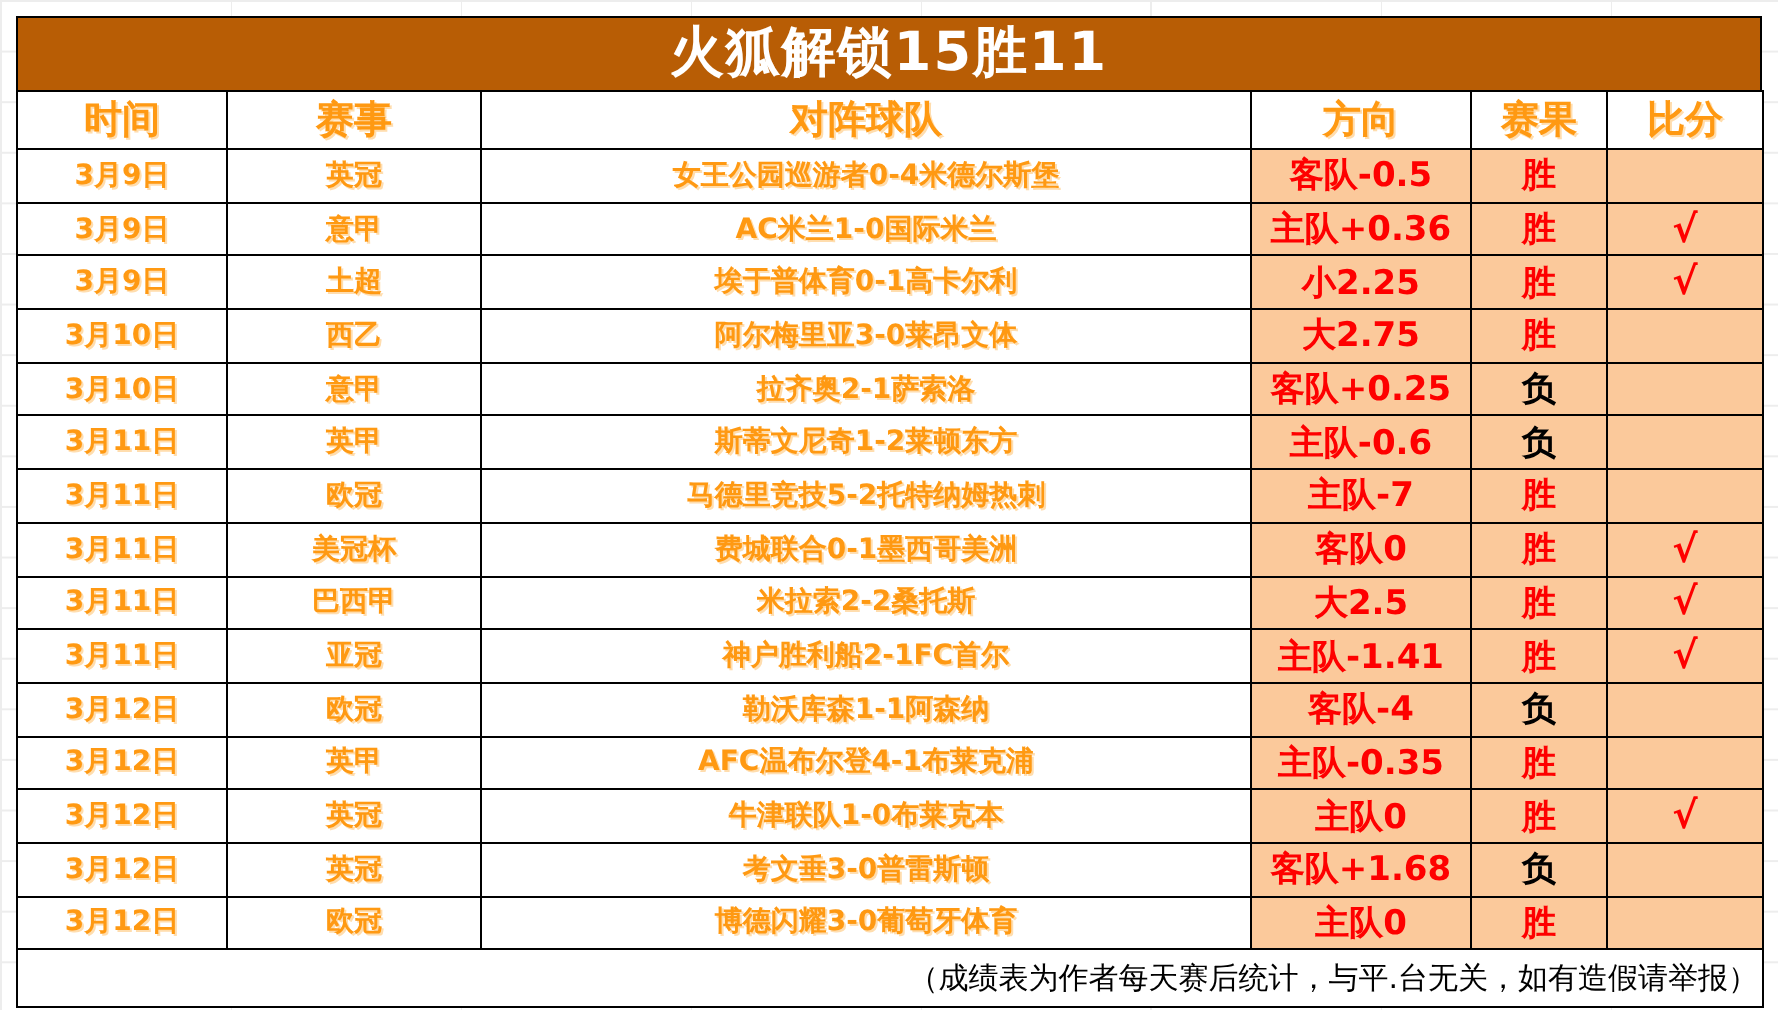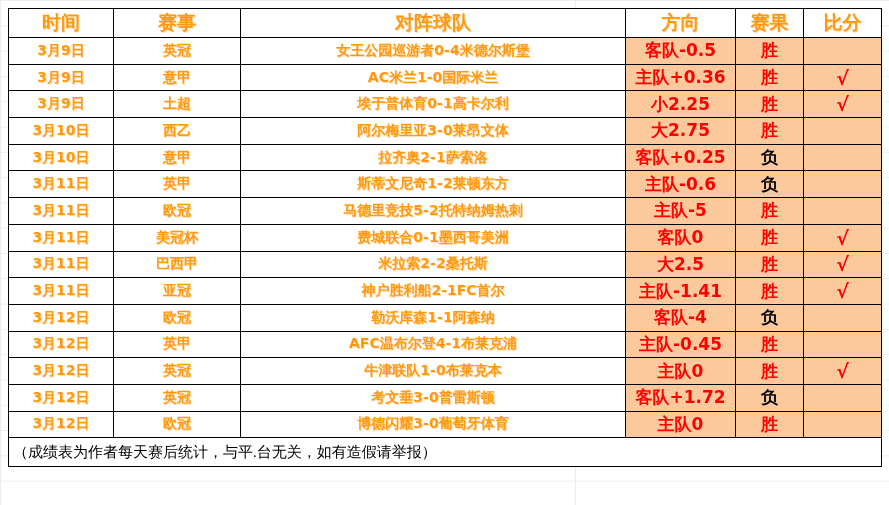--- a/index.html
+++ b/index.html
@@ -46,28 +46,29 @@
     background:#fff;
     margin-left:48px;
   }
   td.peach{background:#fbc99b;margin-top:14px;}
   td.dir{color:#fe0000;font-size:17px;font-weight:bold;}
   td.res{color:#fe0000;font-size:17px;font-weight:bold;}
   td.res.loss{color:#000000;font-weight:600;}
   td.chk{color:#fe0000;font-size:19px;font-weight:bold;}
   tfoot td{
     height:28px;background:#fff;color:#000;
-    font-size:15px;text-align:left;padding-left:4px;
-    font-weight:normal;white-space:nowrap;font-family:Liberation Serif, serif;
+    font-size:15px;text-align:right;padding-left:4px;
+    font-weight:normal;white-space:nowrap;
   }
 </style>
 </head>
 <body>
 
 <div class="sheet">
+  <div class="banner">火狐解锁15胜11</div>
   <table>
     <colgroup>
       <col class="c-date">
         <col class="c-league">
         <col class="c-match">
       <col class="c-dir">
         <col class="c-res">
         <col class="c-score">
     </colgroup>
     <thead>
@@ -126,21 +127,21 @@
     <td class="orange">英甲</td>
     <td class="orange">斯蒂文尼奇1-2莱顿东方</td>
     <td class="peach dir">主队-0.6</td>
     <td class="peach res loss">负</td>
     <td class="peach chk"></td>
   </tr>
         <tr>
     <td class="orange">3月11日</td>
     <td class="orange">欧冠</td>
     <td class="orange">马德里竞技5-2托特纳姆热刺</td>
-    <td class="peach dir">主队-5</td>
+    <td class="peach dir">主队-7</td>
     <td class="peach res">胜</td>
     <td class="peach chk"></td>
   </tr>
         <tr>
     <td class="orange">3月11日</td>
     <td class="orange">美冠杯</td>
     <td class="orange">费城联合0-1墨西哥美洲</td>
     <td class="peach dir">客队0</td>
     <td class="peach res">胜</td>
     <td class="peach chk">√</td>
@@ -166,37 +167,37 @@
     <td class="orange">欧冠</td>
     <td class="orange">勒沃库森1-1阿森纳</td>
     <td class="peach dir">客队-4</td>
     <td class="peach res loss">负</td>
     <td class="peach chk"></td>
   </tr>
         <tr>
     <td class="orange">3月12日</td>
     <td class="orange">英甲</td>
     <td class="orange">AFC温布尔登4-1布莱克浦</td>
-    <td class="peach dir">主队-0.45</td>
+    <td class="peach dir">主队-0.35</td>
     <td class="peach res">胜</td>
     <td class="peach chk"></td>
   </tr>
         <tr>
     <td class="orange">3月12日</td>
     <td class="orange">英冠</td>
     <td class="orange">牛津联队1-0布莱克本</td>
     <td class="peach dir">主队0</td>
     <td class="peach res">胜</td>
     <td class="peach chk">√</td>
   </tr>
         <tr>
     <td class="orange">3月12日</td>
     <td class="orange">英冠</td>
     <td class="orange">考文垂3-0普雷斯顿</td>
-    <td class="peach dir">客队+1.72</td>
+    <td class="peach dir">客队+1.68</td>
     <td class="peach res loss">负</td>
     <td class="peach chk"></td>
   </tr>
         <tr>
     <td class="orange">3月12日</td>
     <td class="orange">欧冠</td>
     <td class="orange">博德闪耀3-0葡萄牙体育</td>
     <td class="peach dir">主队0</td>
     <td class="peach res">胜</td>
     <td class="peach chk"></td>

